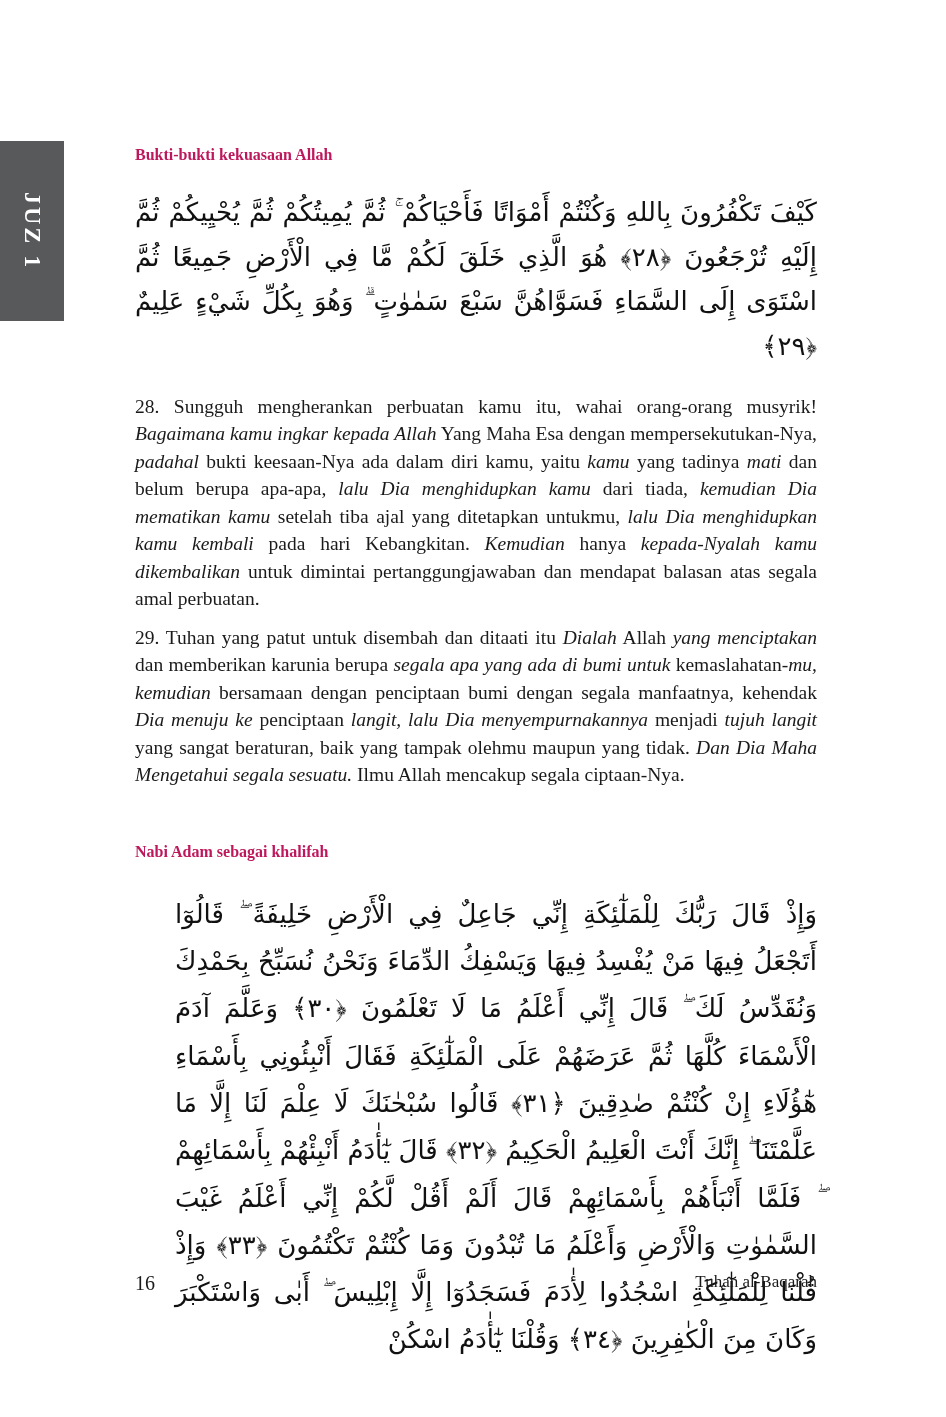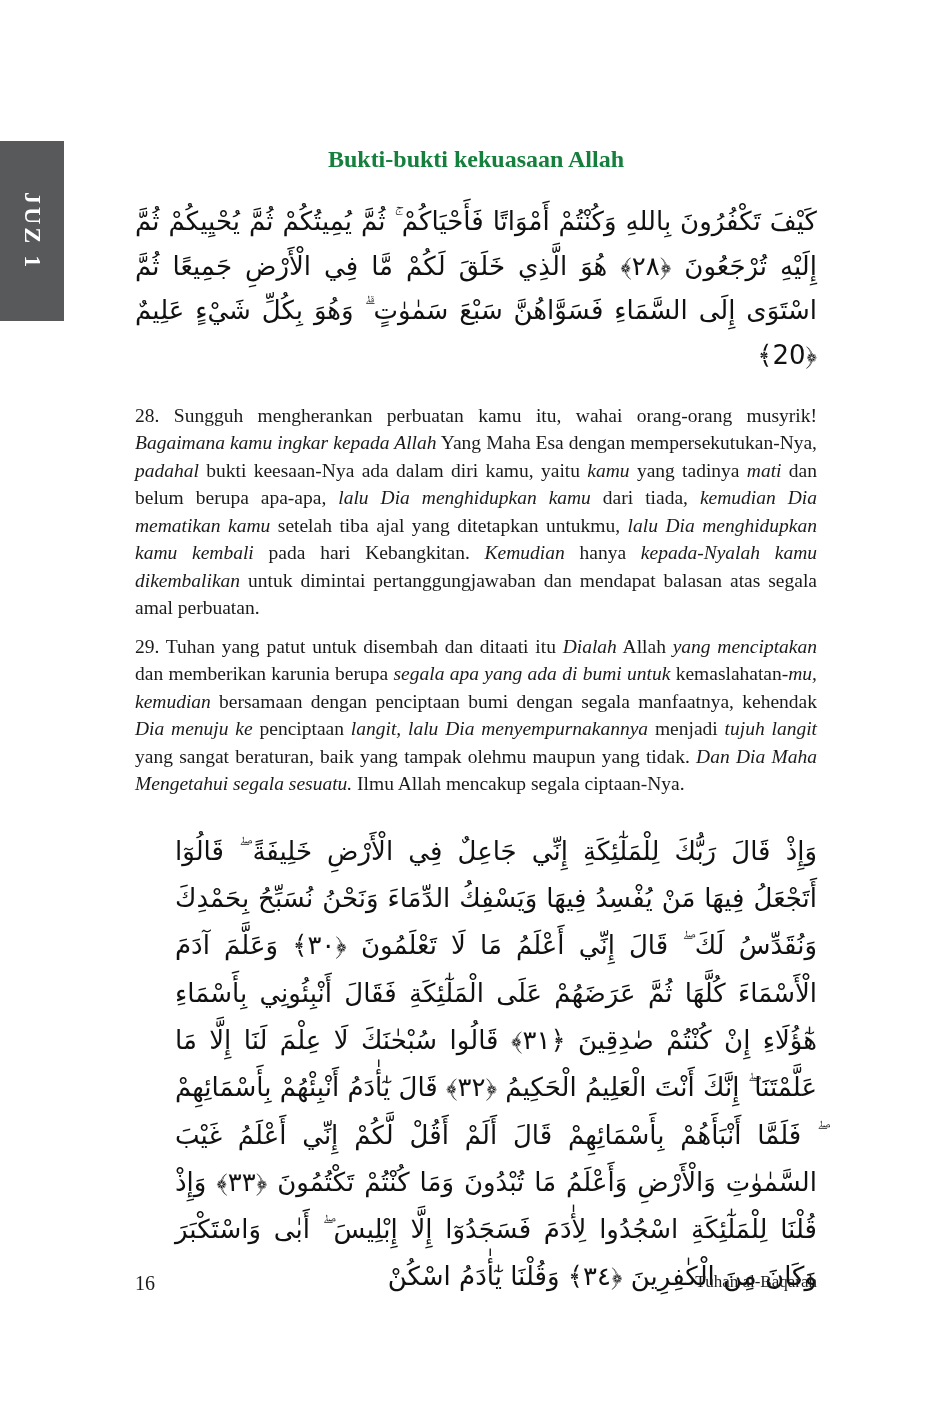--- a/index.html
+++ b/index.html
@@ -34,24 +34,23 @@
     letter-spacing: 3px;
   }
   .content {
     position: absolute;
     left: 135px;
     top: 0;
     width: 682px;
   }
   .section-heading {
     font-weight: bold;
-    font-size: 24px;
+    font-size: 16px;
     margin: 0;
-    color: #15803d;
-    text-align: center;
+    color: #be185d;
   }
   .heading-1 { margin-top: 146px; }
   .heading-2 { margin-top: 54px; }
   .arabic-block {
     direction: rtl;
     unicode-bidi: embed;
     text-align: justify;
     font-family: "DejaVu Sans", sans-serif;
     font-size: 26px;
     line-height: 1.72;
@@ -101,26 +100,27 @@
 <div class="page">
 
   <div class="juz-tab">
     <span>JUZ 1</span>
   </div>
 
   <div class="content">
 
     <h2 class="section-heading heading-1">Bukti-bukti kekuasaan Allah</h2>
 
-    <div class="arabic-block">كَيْفَ تَكْفُرُونَ بِاللهِ وَكُنْتُمْ أَمْوَاتًا فَأَحْيَاكُمْ ۚ ثُمَّ يُمِيتُكُمْ ثُمَّ يُحْيِيكُمْ ثُمَّ إِلَيْهِ تُرْجَعُونَ ﴿٢٨﴾ هُوَ الَّذِي خَلَقَ لَكُمْ مَّا فِي الْأَرْضِ جَمِيعًا ثُمَّ اسْتَوَى إِلَى السَّمَاءِ فَسَوَّاهُنَّ سَبْعَ سَمٰوٰتٍ ۗ وَهُوَ بِكُلِّ شَيْءٍ عَلِيمٌ ﴿20﴾</div>
+    <div class="arabic-block">كَيْفَ تَكْفُرُونَ بِاللهِ وَكُنْتُمْ أَمْوَاتًا فَأَحْيَاكُمْ ۚ ثُمَّ يُمِيتُكُمْ ثُمَّ يُحْيِيكُمْ ثُمَّ إِلَيْهِ تُرْجَعُونَ ﴿٢٨﴾ هُوَ الَّذِي خَلَقَ لَكُمْ مَّا فِي الْأَرْضِ جَمِيعًا ثُمَّ اسْتَوَى إِلَى السَّمَاءِ فَسَوَّاهُنَّ سَبْعَ سَمٰوٰتٍ ۗ وَهُوَ بِكُلِّ شَيْءٍ عَلِيمٌ ﴿٢٩﴾</div>
 
     <p class="translation"><span>28. Sungguh mengherankan perbuatan kamu itu, wahai orang-orang musyrik! </span><em>Bagaimana kamu ingkar kepada Allah</em><span> Yang Maha Esa dengan mempersekutukan-Nya, </span><em>padahal</em><span> bukti keesaan-Nya ada dalam diri kamu, yaitu </span><em>kamu</em><span> yang tadinya </span><em>mati</em><span> dan belum berupa apa-apa, </span><em>lalu Dia menghidupkan kamu</em><span> dari tiada, </span><em>kemudian Dia mematikan kamu</em><span> setelah tiba ajal yang ditetapkan untukmu, </span><em>lalu Dia menghidupkan kamu kembali</em><span> pada hari Kebangkitan. </span><em>Kemudian</em><span> hanya </span><em>kepada-Nyalah kamu dikembalikan</em><span> untuk dimintai pertanggungjawaban dan mendapat balasan atas segala amal perbuatan.</span></p>
 
     <p class="translation"><span>29. Tuhan yang patut untuk disembah dan ditaati itu </span><em>Dialah</em><span> Allah </span><em>yang menciptakan</em><span> dan memberikan karunia berupa </span><em>segala apa yang ada di bumi untuk</em><span> kemaslahatan-</span><em>mu, kemudian</em><span> bersamaan dengan penciptaan bumi dengan segala manfaatnya, kehendak </span><em>Dia menuju ke</em><span> penciptaan </span><em>langit, lalu Dia menyempurnakannya</em><span> menjadi </span><em>tujuh langit</em><span> yang sangat beraturan, baik yang tampak olehmu maupun yang tidak. </span><em>Dan Dia Maha Mengetahui segala sesuatu.</em><span> Ilmu Allah mencakup segala ciptaan-Nya.</span></p>
 
+    <h2 class="section-heading heading-2">Nabi Adam sebagai khalifah</h2>
 
     <div class="arabic-block arabic-block-2">وَإِذْ قَالَ رَبُّكَ لِلْمَلٰٓئِكَةِ إِنِّي جَاعِلٌ فِي الْأَرْضِ خَلِيفَةً ۖ قَالُوٓا أَتَجْعَلُ فِيهَا مَنْ يُفْسِدُ فِيهَا وَيَسْفِكُ الدِّمَاءَ وَنَحْنُ نُسَبِّحُ بِحَمْدِكَ وَنُقَدِّسُ لَكَ ۖ قَالَ إِنِّي أَعْلَمُ مَا لَا تَعْلَمُونَ ﴿٣٠﴾ وَعَلَّمَ آدَمَ الْأَسْمَاءَ كُلَّهَا ثُمَّ عَرَضَهُمْ عَلَى الْمَلٰٓئِكَةِ فَقَالَ أَنْبِئُونِي بِأَسْمَاءِ هٰٓؤُلَاءِ إِنْ كُنْتُمْ صٰدِقِينَ ﴿٣١﴾ قَالُوا سُبْحٰنَكَ لَا عِلْمَ لَنَا إِلَّا مَا عَلَّمْتَنَا ۖ إِنَّكَ أَنْتَ الْعَلِيمُ الْحَكِيمُ ﴿٣٢﴾ قَالَ يٰٓأٰدَمُ أَنْبِئْهُمْ بِأَسْمَائِهِمْ ۖ فَلَمَّا أَنْبَأَهُمْ بِأَسْمَائِهِمْ قَالَ أَلَمْ أَقُلْ لَّكُمْ إِنِّي أَعْلَمُ غَيْبَ السَّمٰوٰتِ وَالْأَرْضِ وَأَعْلَمُ مَا تُبْدُونَ وَمَا كُنْتُمْ تَكْتُمُونَ ﴿٣٣﴾ وَإِذْ قُلْنَا لِلْمَلٰٓئِكَةِ اسْجُدُوا لِأٰدَمَ فَسَجَدُوٓا إِلَّا إِبْلِيسَ ۖ أَبٰى وَاسْتَكْبَرَ وَكَانَ مِنَ الْكٰفِرِينَ ﴿٣٤﴾ وَقُلْنَا يٰٓأٰدَمُ اسْكُنْ</div>
 
   </div>
 
   <div class="footer">
     <span class="page-number">16</span>
     <span class="running-title">Tuhan al-Baqarah</span>
   </div>
 

